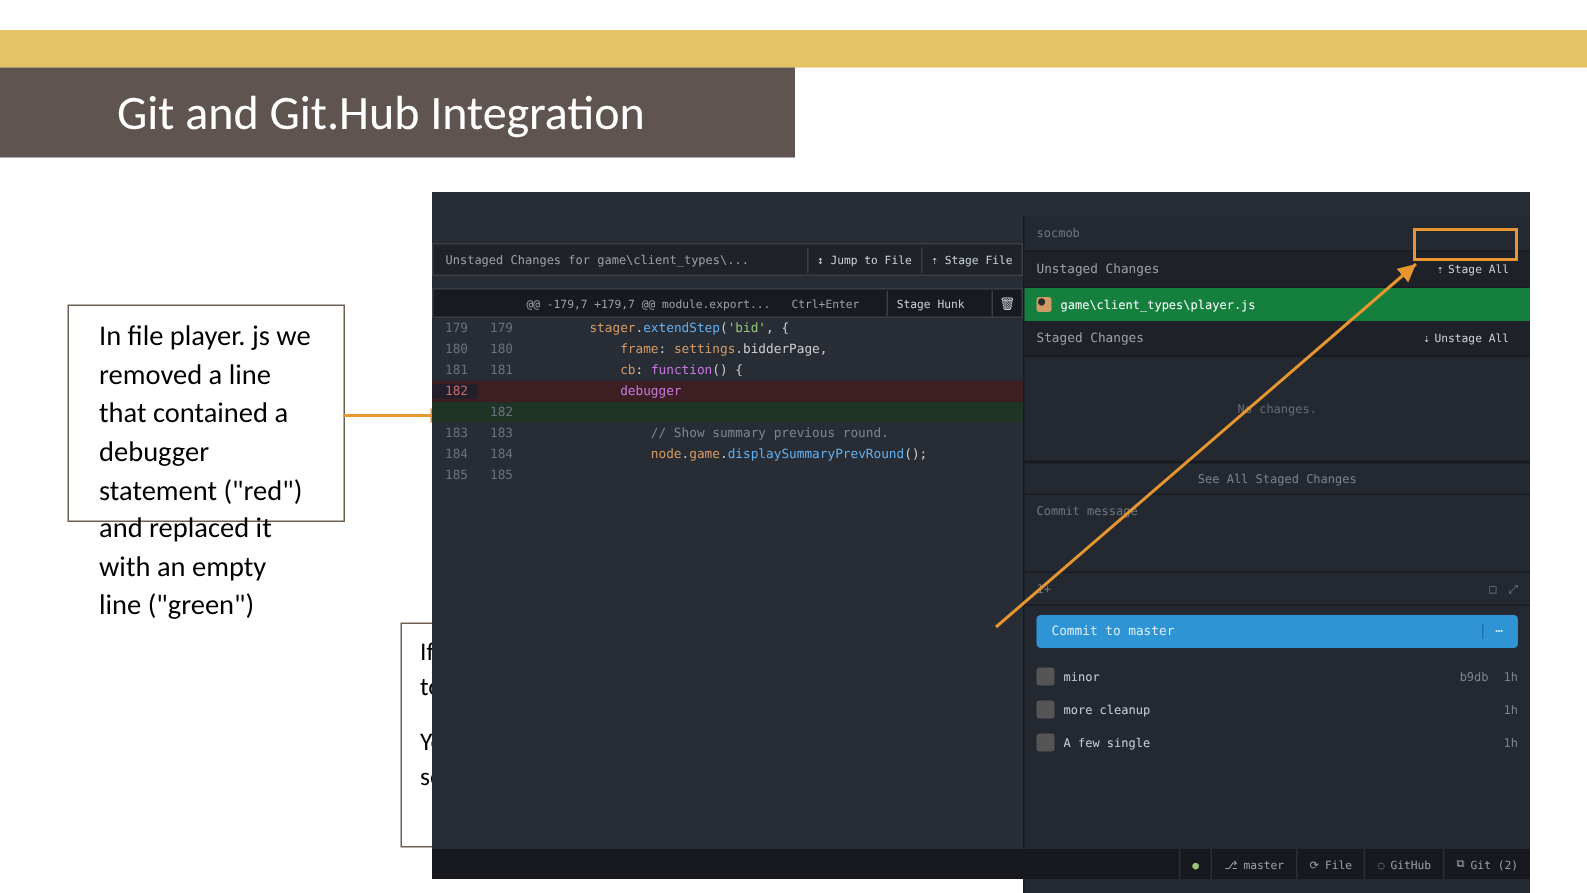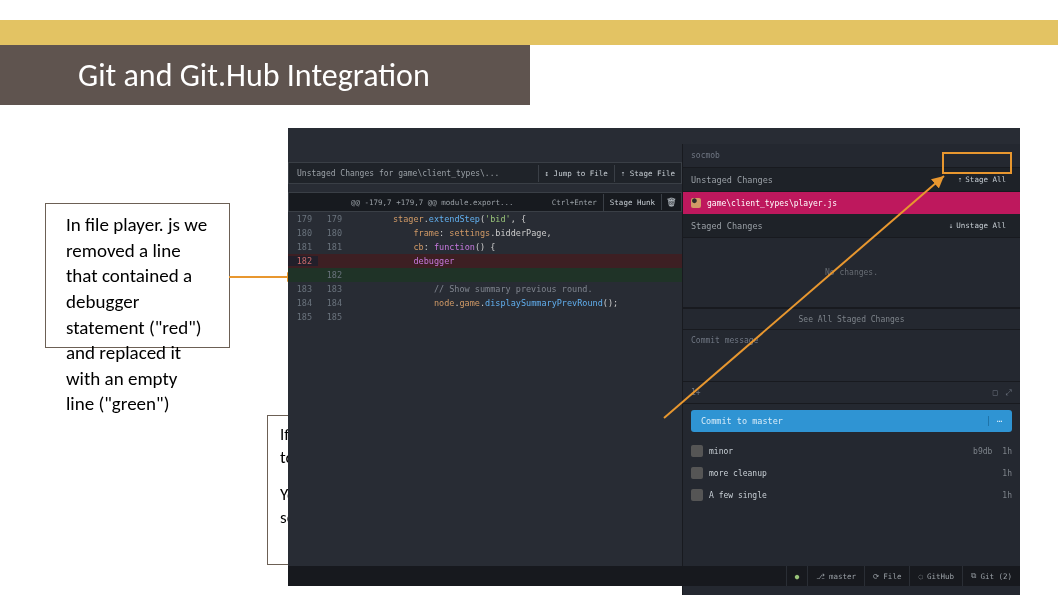--- a/index.html
+++ b/index.html
@@ -49,21 +49,21 @@
   .diff-topbar .label { padding:0 8px; color:#9aa0a6; font-size:8px; }
   .diff-topbar .btns  { display:flex; gap:0; margin-left:auto; }
   .diff-topbar .btn   { padding:4px 6px; border-left:1px solid #3a3f46; color:#c9d0d6;
                         font-size:7.5px; cursor:pointer; }
 
   
   .hunk-bar { position:absolute; left:0; top:64px; width:394px; height:20px;
               background:#171a1f; border:1px solid #3a3f46; display:flex;
               align-items:center; padding-left:62px; }
   .hunk-bar .hunk-txt { color:#9aa0a6; font-size:7.5px; }
-  .hunk-bar .right { margin-left:auto; display:flex; align-items:center; gap:0; }
+  .hunk-bar .right { margin-left:auto; display:flex; align-items:center; gap:12px; }
   .hunk-bar .kbd  { padding:4px 6px; color:#9aa0a6; font-size:7.5px; }
   .hunk-bar .sh   { padding:4px 6px; border-left:1px solid #3a3f46; color:#c9d0d6;
                     font-size:7.5px; cursor:pointer; }
   .hunk-bar .trash{ width:20px; text-align:center; color:#c9d0d6;
                     border-left:1px solid #3a3f46; padding:3px 0; cursor:pointer; }
 
   
   .code { position:absolute; left:0; top:84px; width:394px; }
   .line { display:flex; height:14px; align-items:center; white-space:pre; }
   .ln   { width:30px; text-align:right; padding-right:6px; color:#6a737d; }
@@ -90,21 +90,21 @@
                 background:#1e2228; }
   .rp-sect-hd .sp { margin-left:auto; }
   .rp-sect-hd .act{ padding:3px 6px; color:#c9d0d6; font-size:7.5px; cursor:pointer;
                     display:flex; align-items:center; gap:3px; }
   .rp-item { height:22px; display:flex; align-items:center; padding:0 8px;
              font-size:8px; color:#c9d0d6; cursor:pointer; }
   .rp-item .ico { width:10px; height:10px; border-radius:2px; background:#d19a66;
                   margin-right:6px; position:relative; }
   .rp-item .ico::after{ content:"●"; position:absolute; left:1px; top:-2px;
                         color:#2b2b2b; font-size:8px; }
-  .rp-item.sel { background:#be185d; color:#fff; }
+  .rp-item.sel { background:#15803d; color:#fff; }
   .rp-staged-body { height:70px; display:flex; align-items:center;
                     justify-content:center; color:#676c73; font-size:8px;
                     border-bottom:1px solid #181a1f; }
   .see-all { height:22px; display:flex; align-items:center; justify-content:center;
              color:#7d838a; font-size:8px; border-top:1px solid #181a1f;
              border-bottom:1px solid #181a1f; cursor:pointer; }
   .commit-msg { height:52px; border-bottom:1px solid #181a1f; padding:6px 8px;
                 color:#6f7682; font-size:8px; }
   .commit-bar { height:22px; display:flex; align-items:center; padding:0 8px;
                 border-bottom:1px solid #181a1f; color:#6f7682; font-size:8px; }

